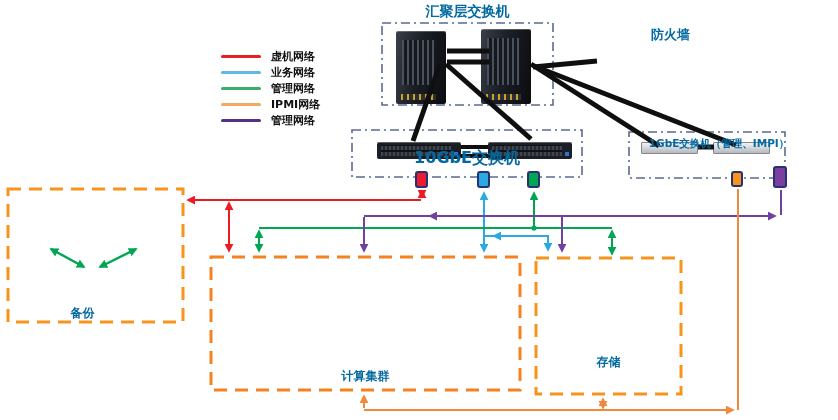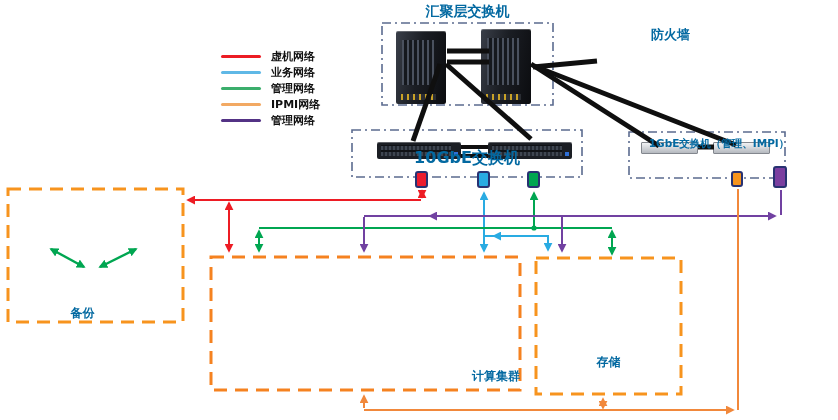--- a/index.html
+++ b/index.html
@@ -209,21 +209,21 @@
   <div class="port" style="left: 477px; top: 171px; background-color: rgb(41, 171, 226);"></div>
   <div class="port" style="left: 527px; top: 171px; background-color: rgb(0, 166, 81);"></div>
   <div class="port" style="left: 731px; top: 171px; width: 12px; height: 16px; background-color: rgb(247, 148, 30);"></div>
   <div class="port" style="left: 773px; top: 166px; width: 14px; height: 22px; background-color: rgb(123, 63, 160);"></div>
 
   <div class="lbl center" style="left:382px;top:3px;width:171px;font-size:14px;">汇聚层交换机</div>
   <div class="lbl" style="left:651px;top:26px;font-size:13px;">防火墙</div>
   <div class="lbl center" style="left:352px;top:148px;width:230px;font-size:16px;">10GbE交换机</div>
   <div class="lbl center" style="left:629px;top:137px;width:156px;font-size:10.5px;margin-left:12px;">1GbE交换机（管理、IMPI）</div>
   <div class="lbl center" style="left:8px;top:305px;width:149px;font-size:12px;">备份</div>
-  <div class="lbl center" style="left:211px;top:368px;width:309px;font-size:12px;text-align:right;">计算集群</div>
+  <div class="lbl center" style="left:211px;top:368px;width:309px;font-size:12px;">计算集群</div>
   <div class="lbl center" style="left:536px;top:354px;width:145px;font-size:12px;">存储</div>
 
   <div class="legend">
     <div class="legend-row">
       <span class="legend-swatch" style="background-color: rgb(236, 28, 36);"></span>
       <span class="legend-label">虚机网络</span>
     </div>
     <div class="legend-row">
       <span class="legend-swatch" style="background-color: rgb(95, 184, 230);"></span>
       <span class="legend-label">业务网络</span>

